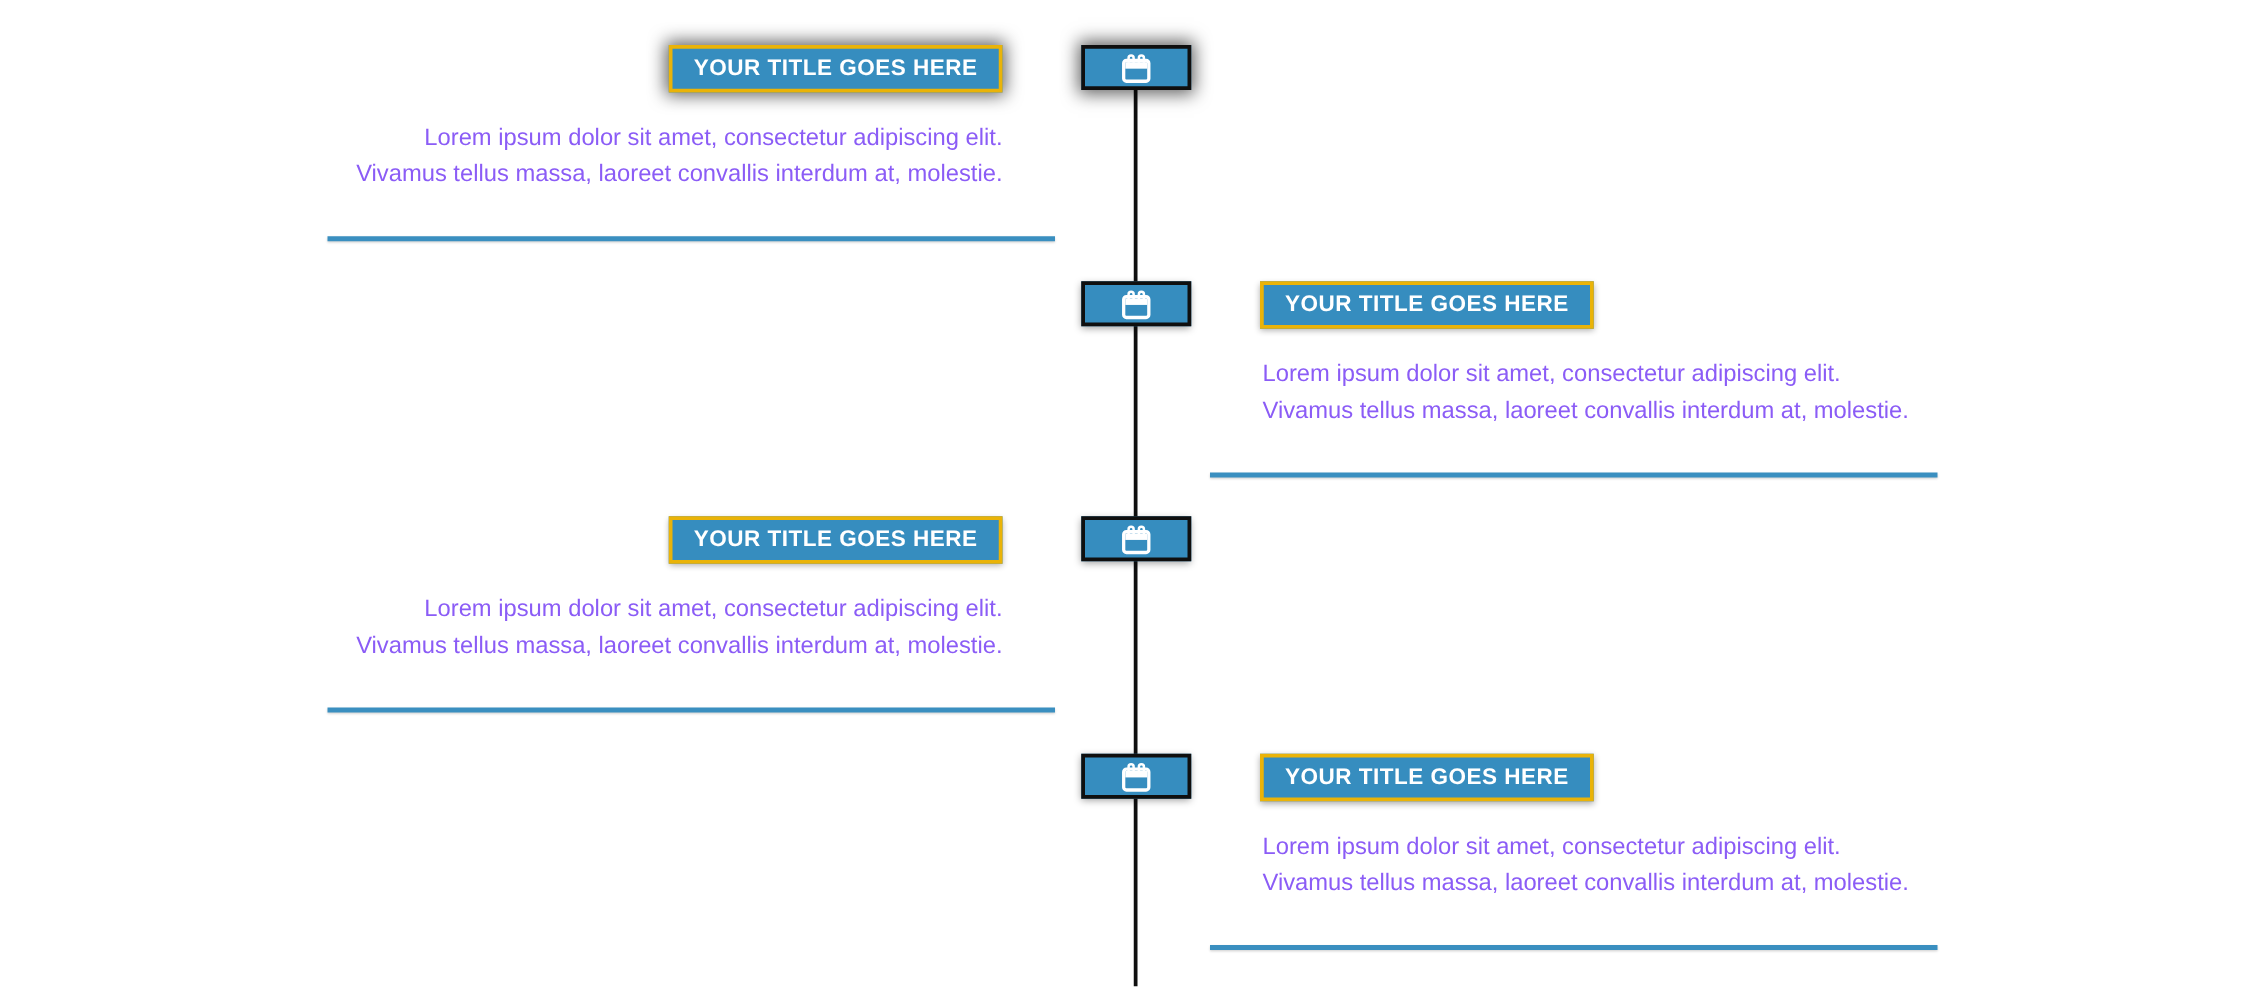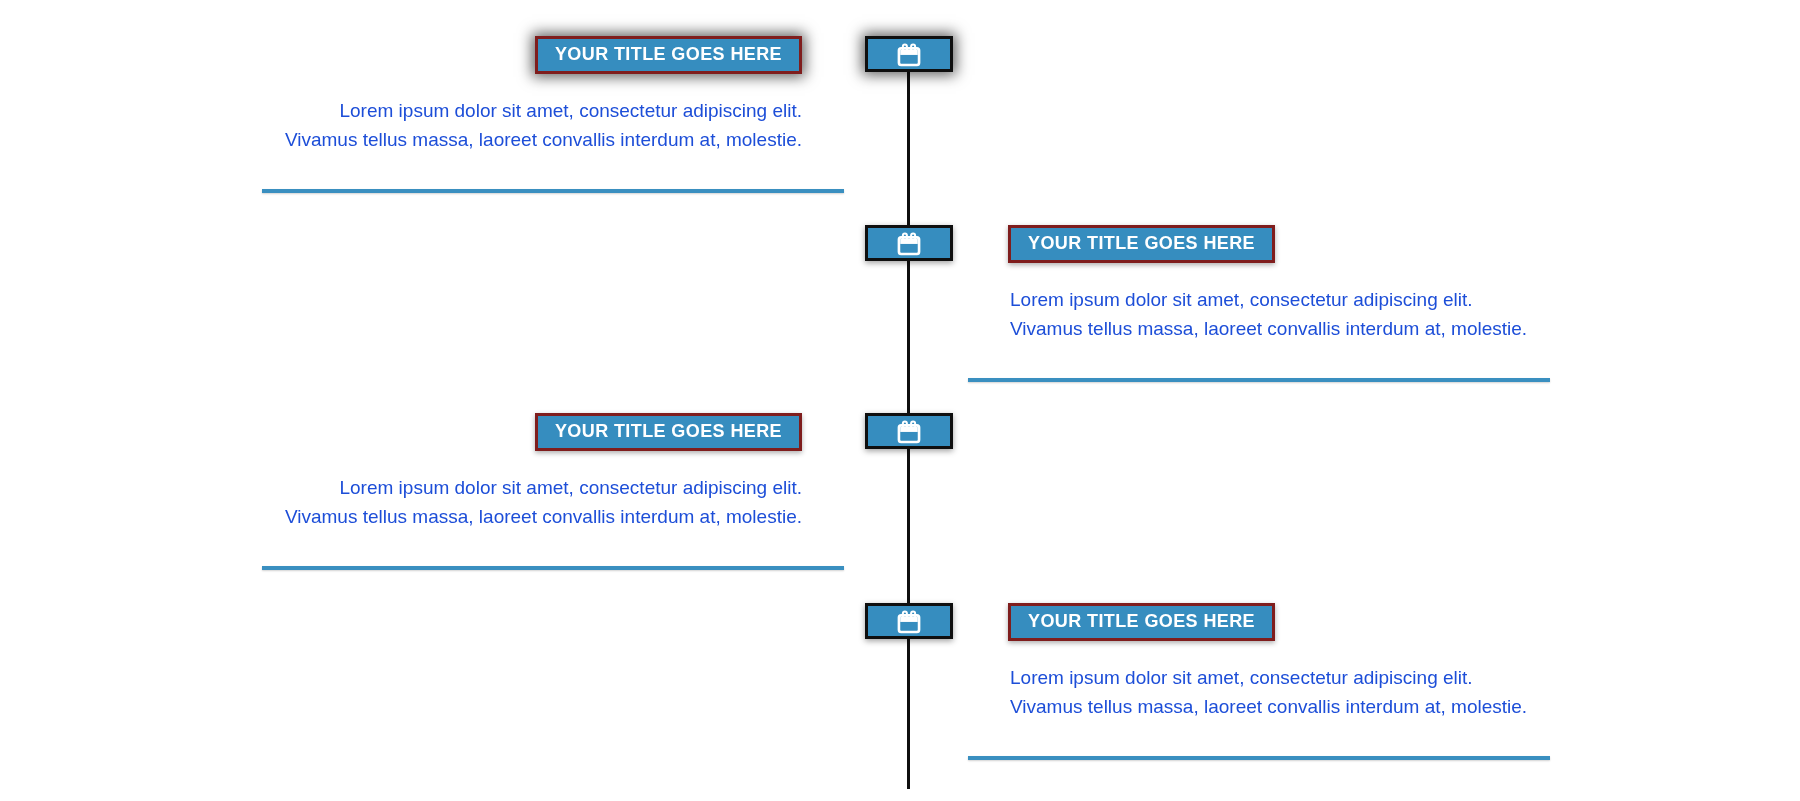--- a/index.html
+++ b/index.html
@@ -48,42 +48,42 @@
   .entry.right { left: 968px; }
 
   .title-row { display: flex; height: 38px; }
   .entry.left  .title-row { justify-content: flex-end; padding-right: 42px; }
   .entry.right .title-row { justify-content: flex-start; padding-left: 40px; }
 
   .title-box {
     box-sizing: border-box;
     height: 38px;
     background: #368dbf;
-    border: 3px solid #7f1d1d;
+    border: 3px solid #eab308;
     color: #ffffff;
     font-size: 18px;
     font-weight: bold;
     line-height: 31px;
     letter-spacing: 0.4px;
     padding: 0 17px;
     white-space: nowrap;
     text-transform: uppercase;
     box-shadow: 0 2px 5px rgba(0,0,0,0.32);
     cursor: pointer;
   }
   .title-box.glow { box-shadow: 0 0 13px 3px rgba(0,0,0,0.62); }
 
   .body { margin-top: 22px; }
   .entry.left  .body { text-align: right; padding-right: 42px; }
   .entry.right .body { text-align: left;  padding-left: 42px; }
   .body p {
     margin: 0;
     font-size: 19px;
     line-height: 29px;
-    color: #1d4ed8;
+    color: #8b5cf6;
   }
 
   .divider {
     position: absolute;
     left: 0;
     bottom: 0;
     width: 100%;
     height: 4px;
     background: #3a8fc0;
     box-shadow: 0 1px 2px rgba(0,0,0,0.18);

